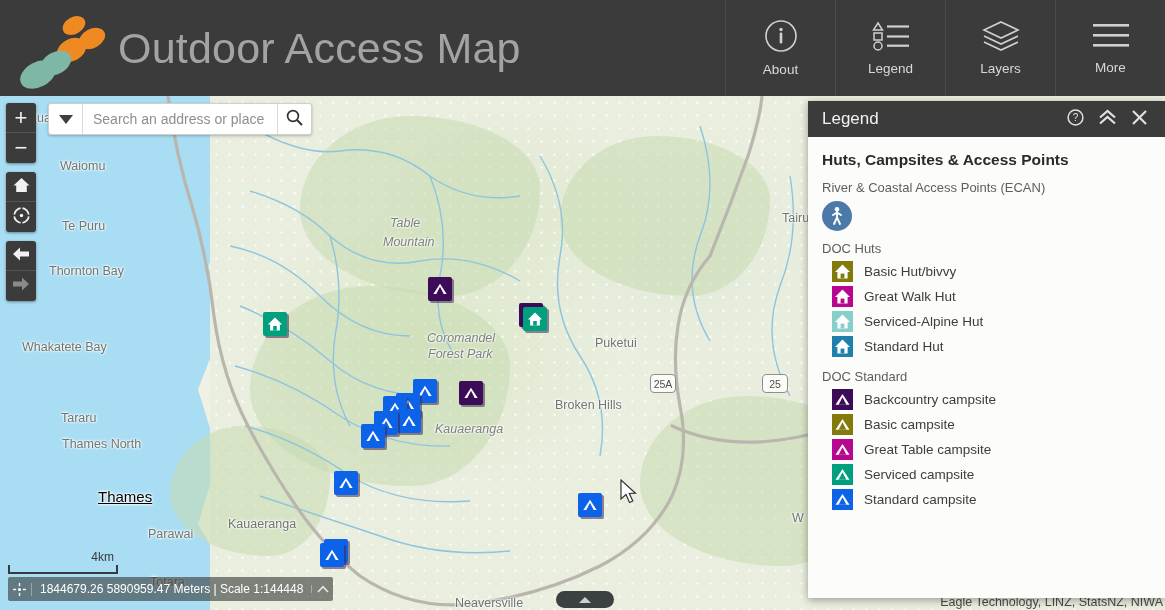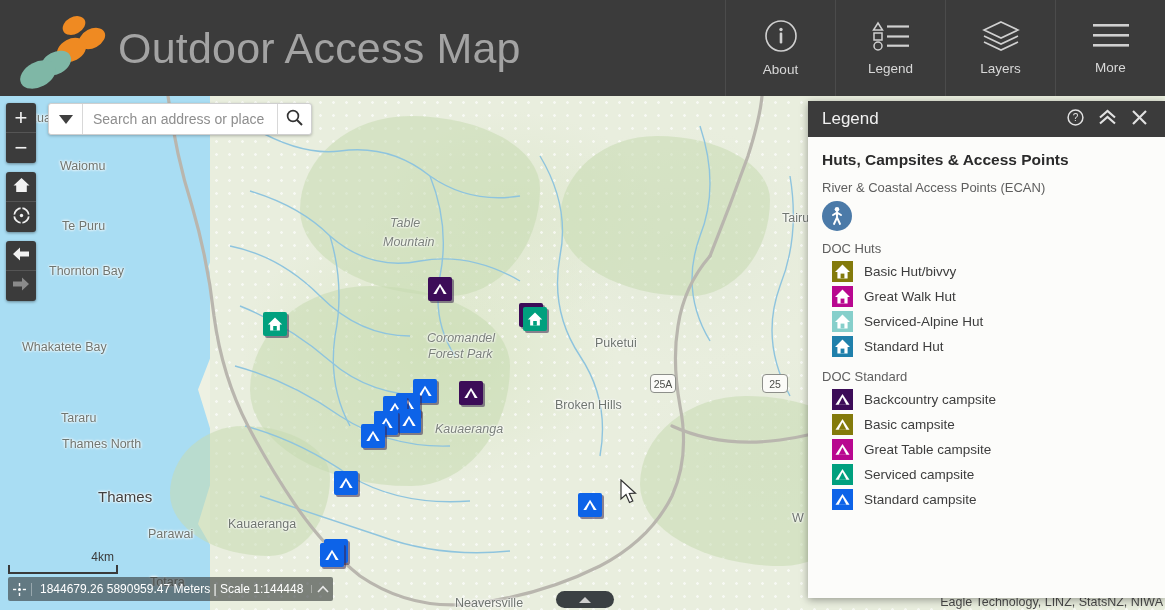--- a/index.html
+++ b/index.html
@@ -62,21 +62,21 @@
   }
   .forest {
     position: absolute; background: rgba(199,219,177,.55); border-radius: 46% 54% 38% 62% / 52% 40% 60% 48%;
   }
   .river { position: absolute; background: none; }
   .maplabel {
     position: absolute; color: #6f7570; font-size: 12.5px; white-space: nowrap;
     text-shadow: 0 0 3px #fff, 0 0 3px #fff, 0 0 2px #fff;
   }
   .maplabel.italic { font-style: italic; color: #7b817b; }
-  .maplabel.big { font-size: 15px; color: #404040; }
+  .maplabel.big { font-size: 15px; color: #000000; text-decoration: underline; }
 
   .shield {
     position: absolute; width: 26px; height: 19px; background: #fbfbf8;
     border: 1.4px solid #8d8f8a; border-radius: 4px; color: #4d4f4b;
     font-size: 10.5px; display: flex; align-items: center; justify-content: center;
   }
 
   
   .marker {
     position: absolute; width: 24px; height: 24px; border-radius: 2px;

